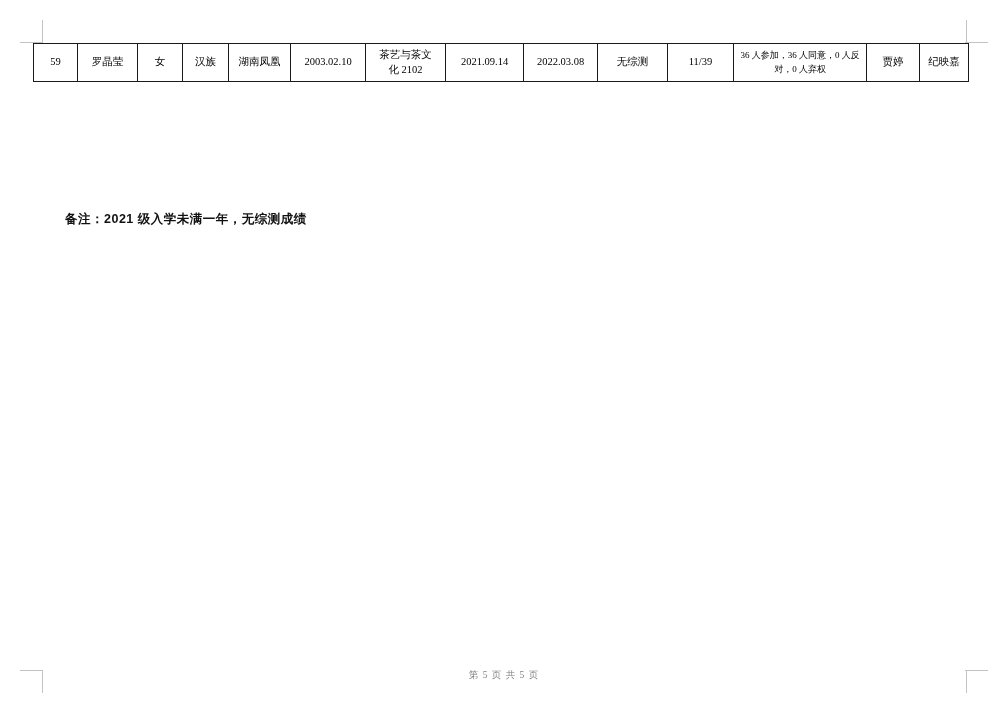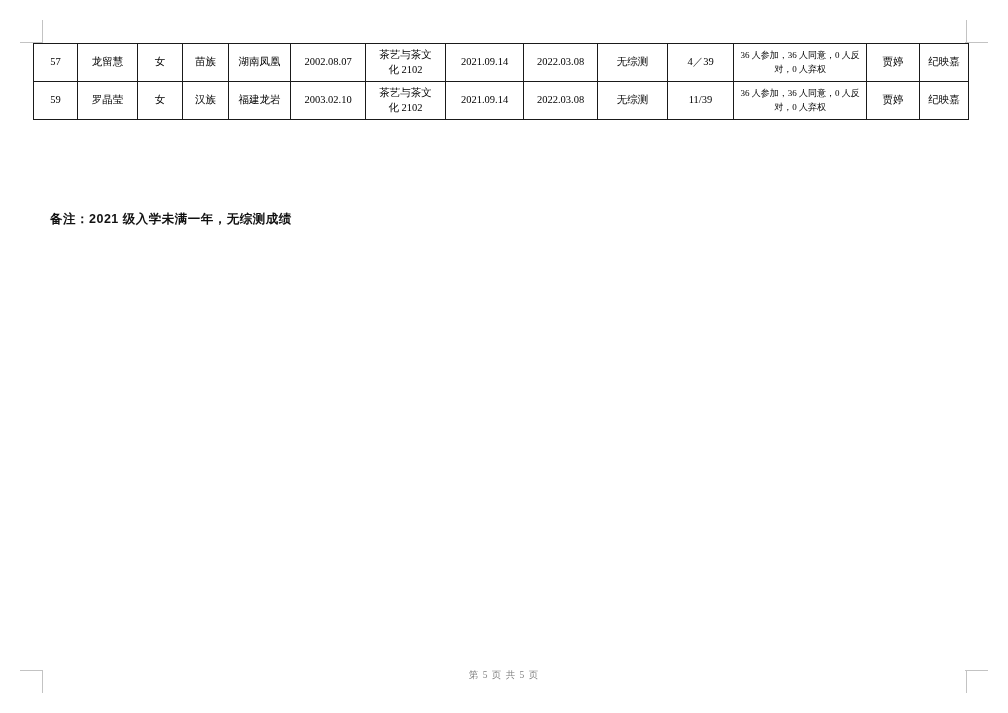--- a/index.html
+++ b/index.html
@@ -48,21 +48,21 @@
   }
   table.roster td.vote-cell {
     font-size: 9px;
     line-height: 1.5;
     padding: 0 4px;
   }
 
   
   .note {
     position: absolute;
-    left: 50px;
+    left: 65px;
     top: 211px;
     font-family: "Liberation Sans", "DejaVu Sans", sans-serif;
     font-weight: 700;
     font-size: 12.5px;
     letter-spacing: 0.5px;
     color: #111111;
     white-space: nowrap;
   }
 
   
@@ -104,41 +104,25 @@
         <col style="width:78px">
         <col style="width:74px">
       <col style="width:70px">
         <col style="width:66px">
         <col style="width:133px">
       <col style="width:53px">
         <col style="width:49px">
     </colgroup>
     <tbody>
       <tr>
-        <td>57</td>
-        <td>龙留慧</td>
-        <td>女</td>
-        <td>苗族</td>
-        <td>湖南凤凰</td>
-        <td>2002.08.07</td>
-        <td class="class-cell">茶艺与茶文化 2102</td>
-        <td>2021.09.14</td>
-        <td>2022.03.08</td>
-        <td>无综测</td>
-        <td>4／39</td>
-        <td class="vote-cell">36 人参加，36 人同意，0 人反对，0 人弃权</td>
-        <td>贾婷</td>
-        <td>纪映嘉</td>
-      </tr>
-      <tr>
         <td>59</td>
         <td>罗晶莹</td>
         <td>女</td>
         <td>汉族</td>
-        <td>福建龙岩</td>
+        <td>湖南凤凰</td>
         <td>2003.02.10</td>
         <td class="class-cell">茶艺与茶文化 2102</td>
         <td>2021.09.14</td>
         <td>2022.03.08</td>
         <td>无综测</td>
         <td>11/39</td>
         <td class="vote-cell">36 人参加，36 人同意，0 人反对，0 人弃权</td>
         <td>贾婷</td>
         <td>纪映嘉</td>
       </tr>

